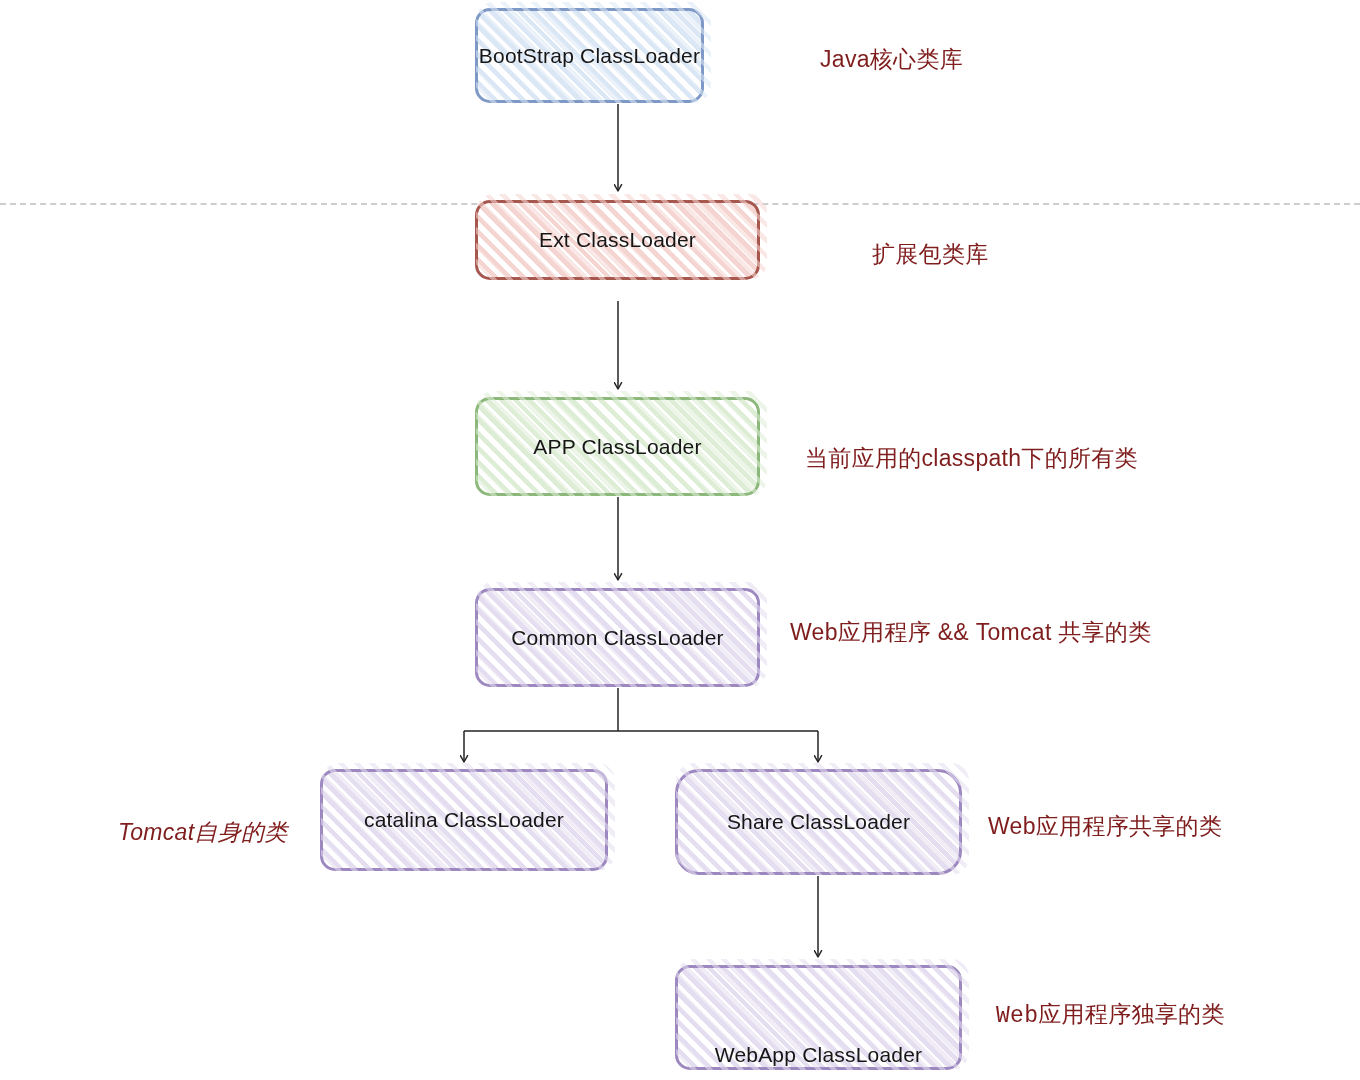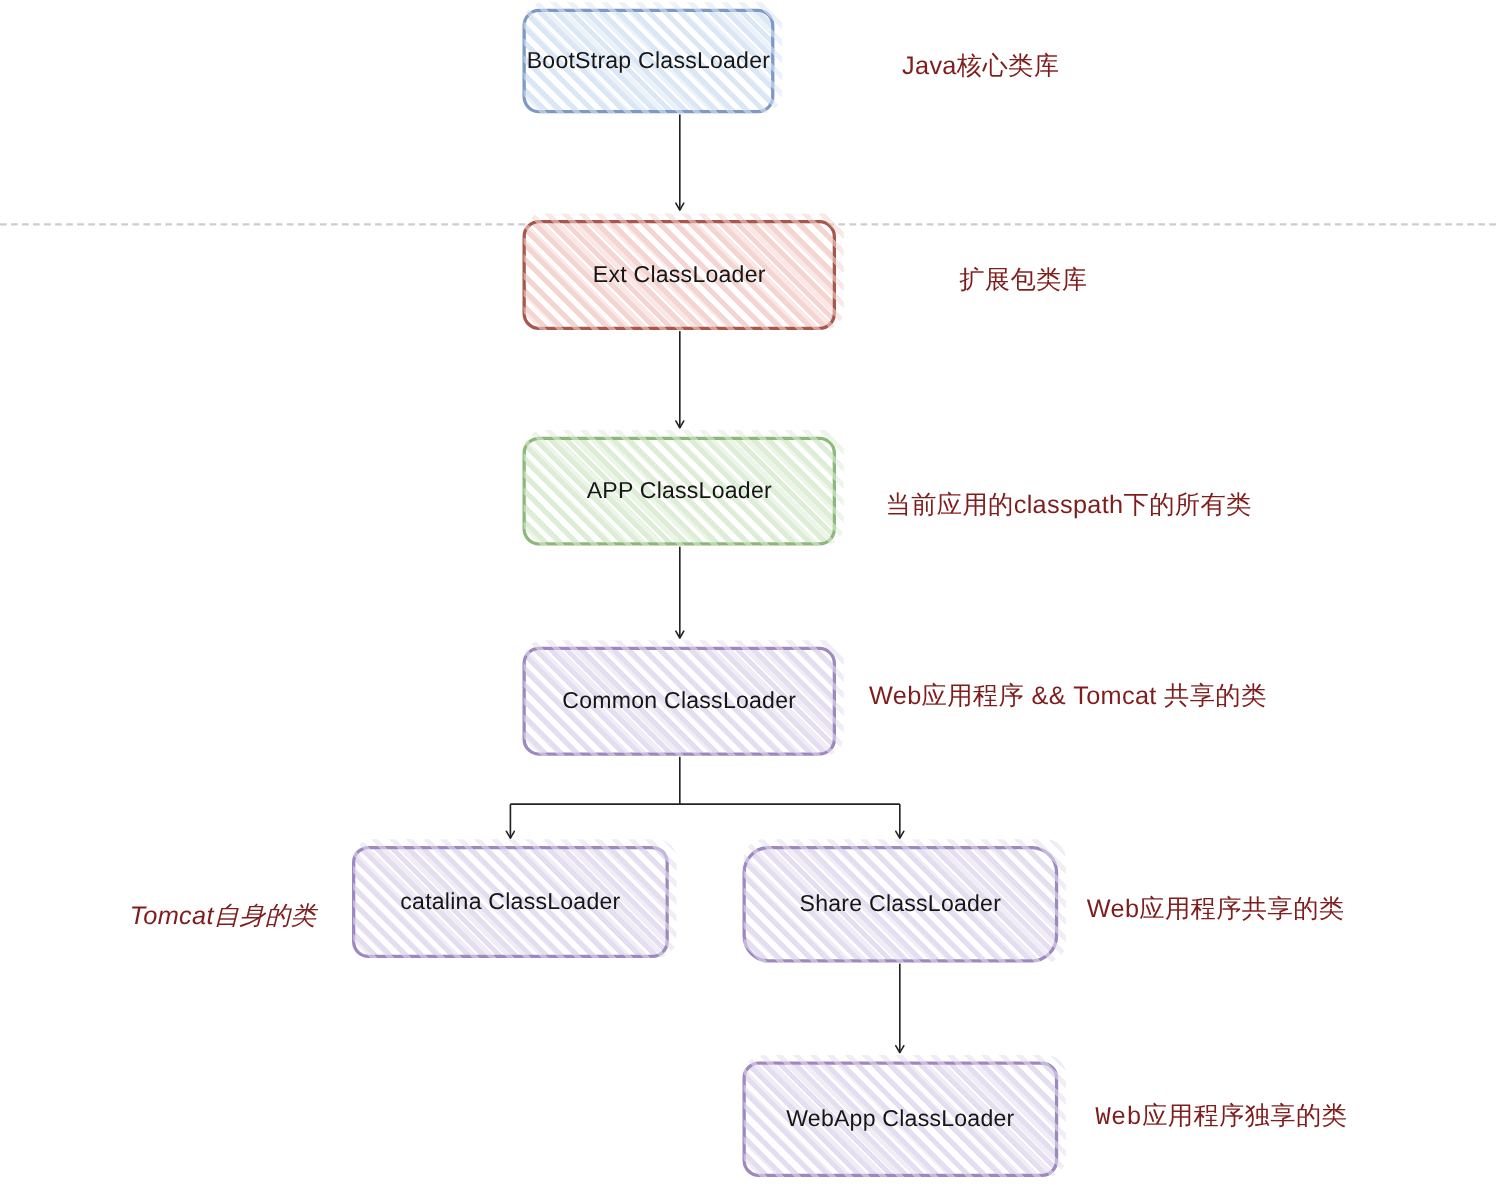--- a/index.html
+++ b/index.html
@@ -32,26 +32,26 @@
     border-radius:18px;
     background:repeating-linear-gradient(45deg, var(--st) 0px, var(--st) 4.5px, transparent 4.5px, transparent 11px);
     opacity:.55;
   }
   .scheme-blue  {--bd:#7e99c5;--st:#dce7f5;}
   .scheme-red   {--bd:#a6584e;--st:#f4d5d1;}
   .scheme-green {--bd:#8db87b;--st:#ddedd6;}
   .scheme-purple{--bd:#9d89c0;--st:#e4def0;}
 
   .n-bootstrap{left:475px;top:8px;  width:229px;height:95px;}
-  .n-ext      {left:475px;top:200px;width:285px;height:100px;}
+  .n-ext      {left:475px;top:200px;width:285px;height:80px;}
   .n-app      {left:475px;top:397px;width:285px;height:99px;}
   .n-common   {left:475px;top:588px;width:285px;height:99px;}
   .n-catalina {left:320px;top:769px;width:288px;height:102px;}
   .n-share    {left:675px;top:769px;width:287px;height:106px;border-radius:24px;}
-  .n-webapp   {left:675px;top:965px;width:287px;height:105px;}
+  .n-webapp   {left:675px;top:965px;width:287px;height:105px;align-items:flex-end;}
 
   .annotation{
     position:absolute;z-index:2;
     font-size:23px;color:#7f1d1d;white-space:nowrap;letter-spacing:.3px;
   }
   .a-bootstrap{left:820px;top:44px;}
   .a-ext      {left:872px;top:239px;}
   .a-app      {left:805px;top:443px;text-align:center;}
   .a-common   {left:790px;top:617px;}
   .a-catalina {left:118px;top:817px;font-style:italic;}

